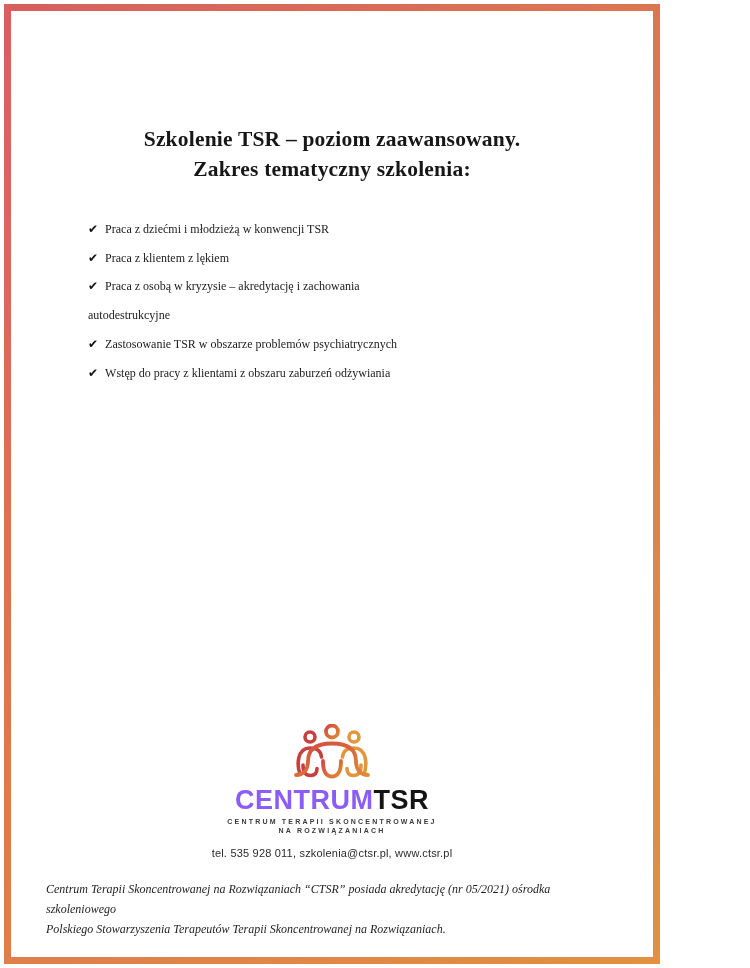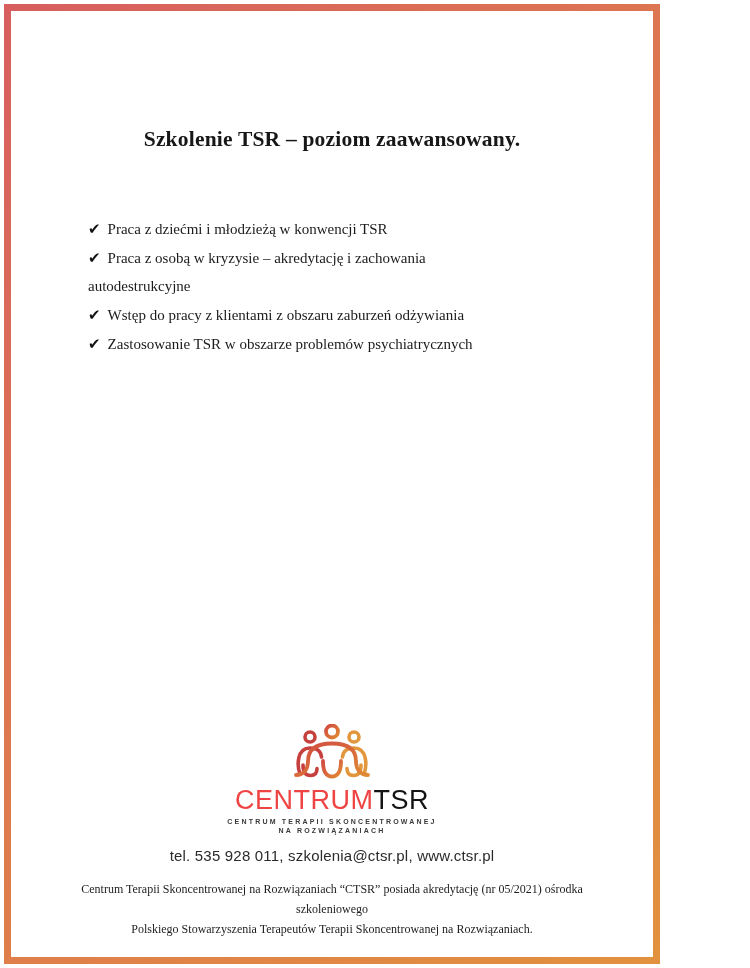--- a/index.html
+++ b/index.html
@@ -35,21 +35,21 @@
     font-size: 21.5px;
     line-height: 30px;
     color: #171717;
     letter-spacing: 0.2px;
   }
   .topics {
     position: absolute;
     top: 204px;
     left: 77px;
     width: 582px;
-    font-size: 15px;
+    font-size: 12px;
     line-height: 28.7px;
     color: #1b1b1b;
   }
   .topic {
     margin: 0;
   }
   .check {
     margin-right: 7px;
     color: #111111;
   }
@@ -65,65 +65,67 @@
     font-family: "Liberation Sans", sans-serif;
   }
   .logo-icon-wrap { display: block; }
   .logo-icon-wrap svg { display: block; margin: 0 auto; }
   .wordmark {
     margin-top: 3px;
     font-size: 27px;
     line-height: 30px;
     letter-spacing: 0.5px;
   }
-  .wordmark-primary { font-weight: 400; color: #ef4444; }
-  .wordmark-secondary { font-weight: 400; color: #141414; }
+  .wordmark-primary { font-weight: 700; color: #8b5cf6; }
+  .wordmark-secondary { font-weight: 700; color: #141414; }
   .tagline {
     margin-top: 2px;
     font-size: 7px;
     line-height: 9px;
     font-weight: bold;
     letter-spacing: 2.2px;
     color: #3a3a3a;
   }
   .contact {
     margin-top: 12px;
-    font-size: 15px;
+    font-size: 11px;
     color: #2a2a2a;
     letter-spacing: 0.2px;
   }
   .footer {
     position: absolute;
     top: 868px;
     left: 35px;
     right: 35px;
-    text-align: center;
     font-size: 12px;
     line-height: 20px;
     color: #1d1d1d;
     white-space: pre-line;
+    font-style: italic;
   }
 </style>
 </head>
 <body>
 
 <div class="canvas">
   <div class="frame">
     <div class="page">
 
       <div class="title">
         <div>Szkolenie TSR – poziom zaawansowany.</div>
+        <div>Zakres tematyczny szkolenia:</div>
       </div>
 
       <div class="topics">
         <p class="topic"><span class="check">✔</span><span class="topic-text">Praca z dziećmi i młodzieżą w konwencji TSR</span></p>
+        <p class="topic"><span class="check">✔</span><span class="topic-text">Praca z klientem z lękiem</span></p>
         <p class="topic"><span class="check">✔</span><span class="topic-text">Praca z osobą w kryzysie – akredytację i zachowania
 autodestrukcyjne</span></p>
+        <p class="topic"><span class="check">✔</span><span class="topic-text">Zastosowanie TSR w obszarze problemów psychiatrycznych</span></p>
         <p class="topic"><span class="check">✔</span><span class="topic-text">Wstęp do pracy z klientami z obszaru zaburzeń odżywiania</span></p>
-        <p class="topic"><span class="check">✔</span><span class="topic-text">Zastosowanie TSR w obszarze problemów psychiatrycznych</span></p>
       </div>
 
       <div class="logo-block">
         <span class="logo-icon-wrap">
           <svg width="80" height="58" viewBox="0 0 80 58" fill="none" xmlns="http://www.w3.org/2000/svg">
             <defs>
               <linearGradient id="gmid" x1="0" y1="0" x2="1" y2="1">
                 <stop offset="0" stop-color="#d14a42"></stop>
                 <stop offset="1" stop-color="#e08a33"></stop>
               </linearGradient>

